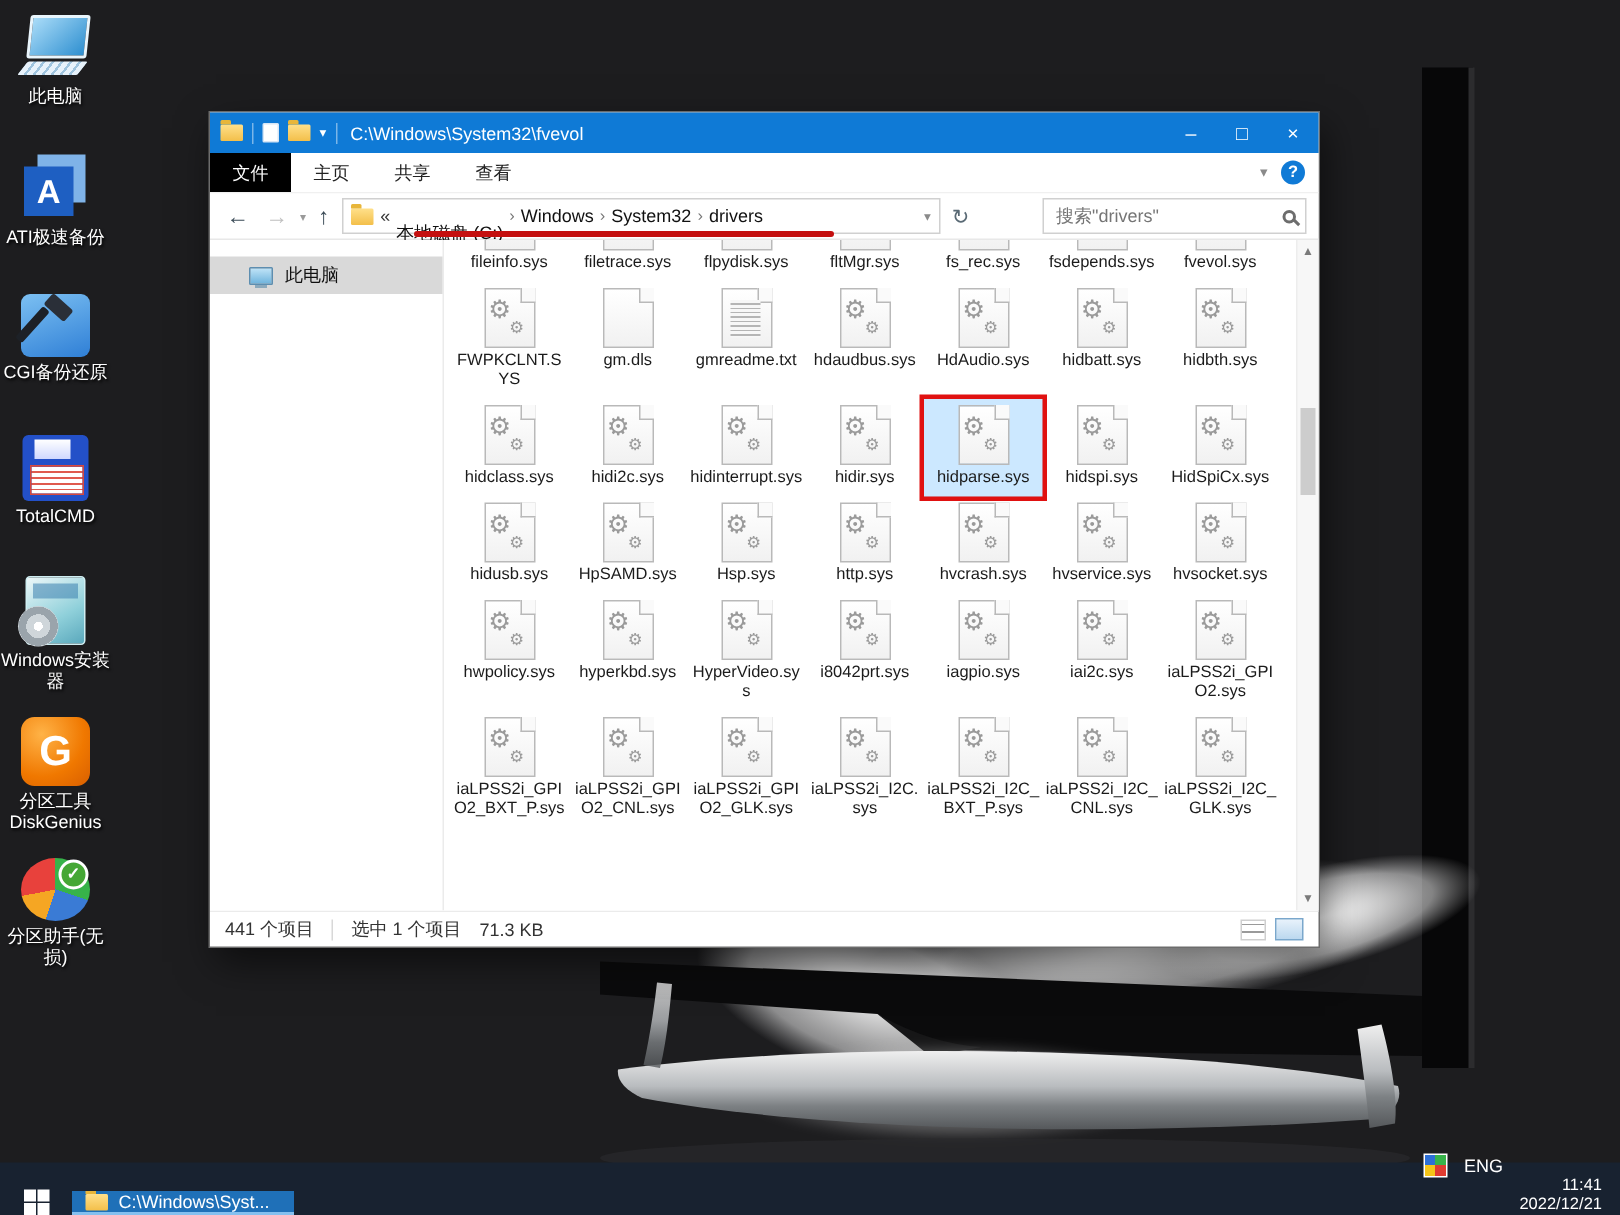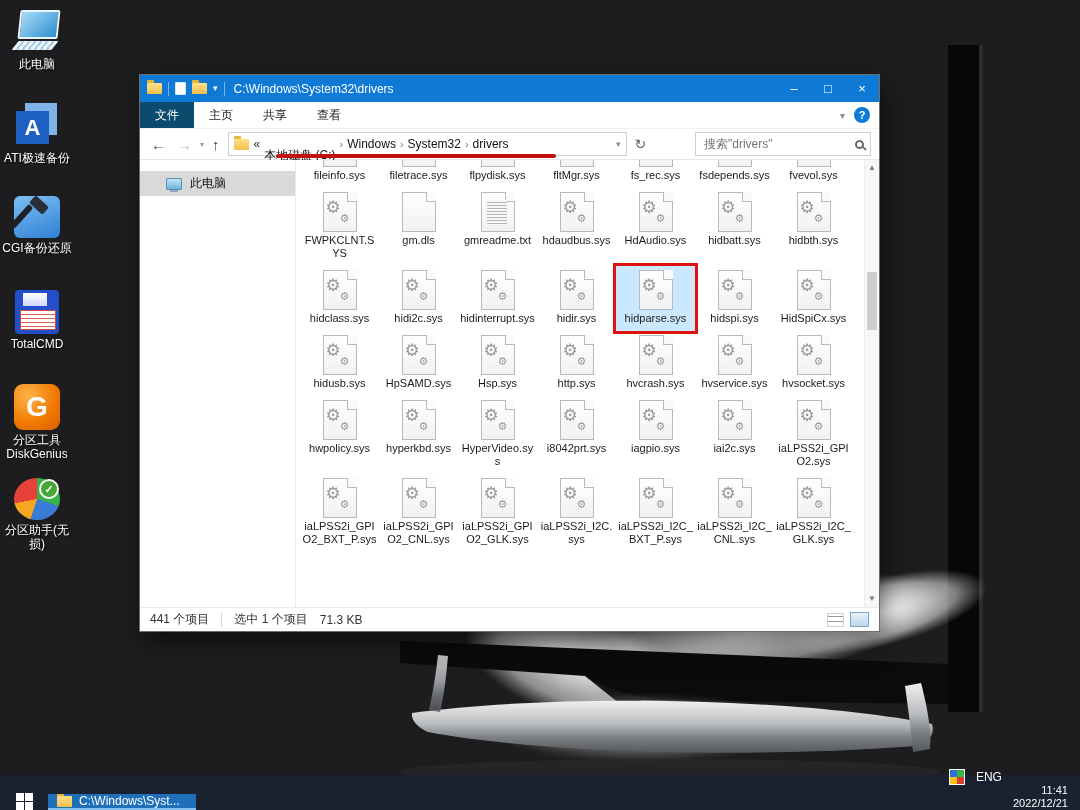--- a/index.html
+++ b/index.html
@@ -63,21 +63,21 @@
   .mini-folder{width:15px;height:11px;background:linear-gradient(#ffe08a,#f3bf4a);border-radius:1px;position:relative;}
   .mini-folder::before{content:"";position:absolute;top:-3px;left:0;width:7px;height:3px;background:#e8b63a;border-radius:1px 1px 0 0;}
   .mini-doc{width:11px;height:13px;background:#fff;border:1px solid #d7e6f5;border-radius:1px;}
   .qat-chevron{font-size:9px;line-height:9px;color:#fff;}
   .win-title{font-size:12px;margin-left:9px;flex:1;white-space:nowrap;overflow:hidden;}
   .win-controls{display:flex;height:100%;}
   .ctrl{width:34px;height:100%;display:flex;align-items:center;justify-content:center;font-size:13px;color:#fff;cursor:default;}
 
   .ribbon{height:27px;background:#fff;display:flex;align-items:center;flex:0 0 auto;border-bottom:1px solid #f0f0f0;}
   .tab{padding:0 15px;font-size:12px;color:#222;height:100%;display:flex;align-items:center;cursor:default;}
-  .tab.active{background:#0c4a6e;color:#fff;}
+  .tab.active{background:#000000;color:#fff;}
   .ribbon-right{margin-left:auto;display:flex;align-items:center;gap:9px;padding-right:9px;}
   .ribbon-chevron{color:#8a8a8a;font-size:10px;}
   .help-btn{width:16px;height:16px;border-radius:50%;background:#0f7ad6;color:#fff;font:bold 11px/16px "Liberation Sans",sans-serif;text-align:center;}
 
   .addr-row{height:31px;display:flex;align-items:center;padding:0 8px;gap:5px;background:#fff;
       border-bottom:1px solid #e8e8e8;flex:0 0 auto;font-size:13px;}
   .nav-btn{color:#3b4b57;font-size:15px;line-height:15px;padding:0 3px;}
   .nav-btn.disabled{color:#c0c0c0;}
   .nav-chev{color:#9a9a9a;font-size:8px;}
   .addr-box{width:399px;height:24px;border:1px solid #d0d0d0;display:flex;align-items:center;gap:5px;padding:0 5px;font-size:12px;color:#111;background:#fff;}
@@ -186,40 +186,44 @@
   </div>
     <div class="dicon" data-interactable="true">
     <div class="dicon-art art-cgi-backup" data-interactable="false"></div>
     <div class="dicon-label" data-interactable="false">CGI备份还原</div>
   </div>
     <div class="dicon" data-interactable="true">
     <div class="dicon-art art-totalcmd" data-interactable="false"></div>
     <div class="dicon-label" data-interactable="false">TotalCMD</div>
   </div>
     <div class="dicon" data-interactable="true">
+    <div class="dicon-art art-windows-installer" data-interactable="false"></div>
+    <div class="dicon-label" data-interactable="false">Windows安装器</div>
+  </div>
+    <div class="dicon" data-interactable="true">
     <div class="dicon-art art-diskgenius" data-interactable="false"></div>
     <div class="dicon-label" data-interactable="false">分区工具DiskGenius</div>
   </div>
     <div class="dicon" data-interactable="true">
     <div class="dicon-art art-partition-assistant" data-interactable="false"></div>
     <div class="dicon-label" data-interactable="false">分区助手(无损)</div>
   </div>
   </div>
 
 <div class="window" data-interactable="false">
   <div class="titlebar" data-interactable="true">
     <div class="qat" data-interactable="false">
       <span class="mini-folder" data-interactable="false"></span>
       <span class="qat-sep" data-interactable="false"></span>
       <span class="mini-doc" data-interactable="true"></span>
       <span class="mini-folder" data-interactable="true"></span>
       <span class="qat-chevron" data-interactable="true">▾</span>
       <span class="qat-sep" data-interactable="false"></span>
     </div>
-    <div class="win-title" data-interactable="false">C:\Windows\System32\drivers</div>
+    <div class="win-title" data-interactable="false">C:\Windows\System32\fvevol</div>
     <div class="win-controls">
       <div class="ctrl" data-interactable="true">–</div>
       <div class="ctrl" data-interactable="true">□</div>
       <div class="ctrl" data-interactable="true">×</div>
     </div>
   </div>
 
   <div class="ribbon" data-interactable="false">
     <div id="ribbon-tabs" style="display:flex;height:100%;" data-interactable="false">
         <div class="tab active" data-interactable="true">文件</div>

